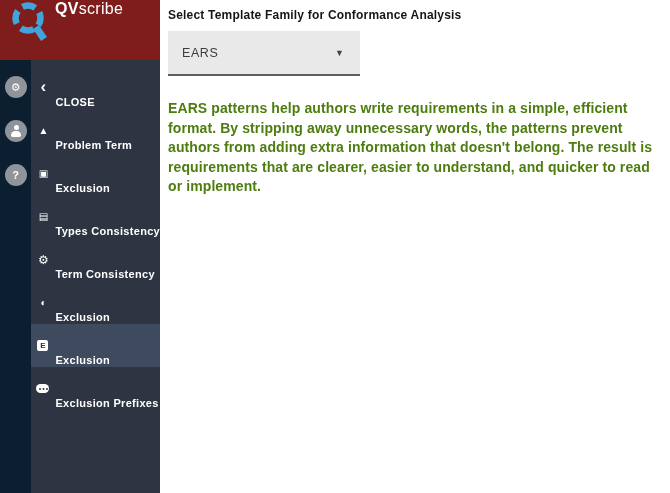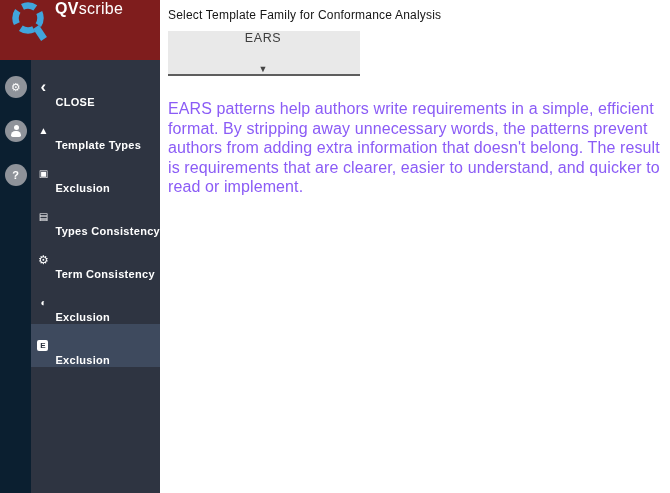--- a/index.html
+++ b/index.html
@@ -31,26 +31,26 @@
   .mi-label { font-size:11px; font-weight:700; letter-spacing:.3px; white-space:nowrap;margin-top:28px; }
   .box-icon { width:11px; height:11px; flex:0 0 11px; margin:0 2px 0 1px; background:#fff; border-radius:2px;
               display:flex; align-items:center; justify-content:center; }
   .box-icon span { color:#2e3441; font-size:8px; font-weight:700; line-height:1; }
   .pill-icon { width:13px; height:9px; flex:0 0 13px; margin-right:1px; background:#fff; border-radius:5px; position:relative; }
   .pill-icon::after { content:""; position:absolute; left:2.5px; top:3.5px; width:2px; height:2px; border-radius:50%;
                       background:#2e3441; box-shadow:3.5px 0 0 #2e3441, 7px 0 0 #2e3441; }
 
   
   .content { flex:1; background:#fff; padding:8px 0 0 8px; }
-  .heading { font-size:12px; font-weight:400; color:#161616; letter-spacing:.2px; }
+  .heading { font-size:12px; font-weight:700; color:#161616; letter-spacing:.2px; }
   .select { margin-top:9px; width:192px; height:45px; background:#e9e9e9; border-bottom:2px solid #5e5e5e;
-            display:flex; align-items:center; justify-content:space-between; padding:0 16px 0 14px; cursor:pointer;flex-direction:column; }
+            display:flex; align-items:center; justify-content:space-between; padding:0 16px 0 14px; cursor:pointer; }
   .select-value { font-size:12.5px; color:#3d3d3d; letter-spacing:.6px; }
   .select-arrow { font-size:9px; color:#444; }
-  .desc { margin-top:23px; width:497px; font-size:16px; line-height:19.5px; color:#8b5cf6; letter-spacing:.1px; }
+  .desc { margin-top:23px; width:497px; font-size:14px; line-height:19.5px; color:#4d7c0f; letter-spacing:.1px;font-weight:bold; }
 </style>
 </head>
 <body>
 
 <div class="app">
 
   <aside class="sidebar">
 
     <div class="brand">
       <svg width="42" height="46" viewBox="0 0 42 46">
@@ -78,21 +78,21 @@
 
       <nav class="menu">
 
         <div class="menu-item">
           <span class="mi-icon chevron">‹</span>
           <span class="mi-label">CLOSE</span>
         </div>
 
         <div class="menu-item">
           <span class="mi-icon">▲</span>
-          <span class="mi-label">Template Types</span>
+          <span class="mi-label">Problem Term</span>
         </div>
 
         <div class="menu-item">
           <span class="mi-icon">▣</span>
           <span class="mi-label">Exclusion</span>
         </div>
 
         <div class="menu-item">
           <span class="mi-icon">▤</span>
           <span class="mi-label">Types Consistency</span>
@@ -108,20 +108,24 @@
           <span class="mi-label">Exclusion</span>
         </div>
 
         <div class="menu-item active">
           <span class="box-icon">
               <span>E</span>
             </span>
           <span class="mi-label">Exclusion</span>
         </div>
 
+        <div class="menu-item">
+          <span class="pill-icon"></span>
+          <span class="mi-label">Exclusion Prefixes</span>
+        </div>
 
       </nav>
     </div>
   </aside>
 
   <main class="content">
     <div class="heading">Select Template Family for Conformance Analysis</div>
 
     <div class="select">
       <span class="select-value">EARS</span>

